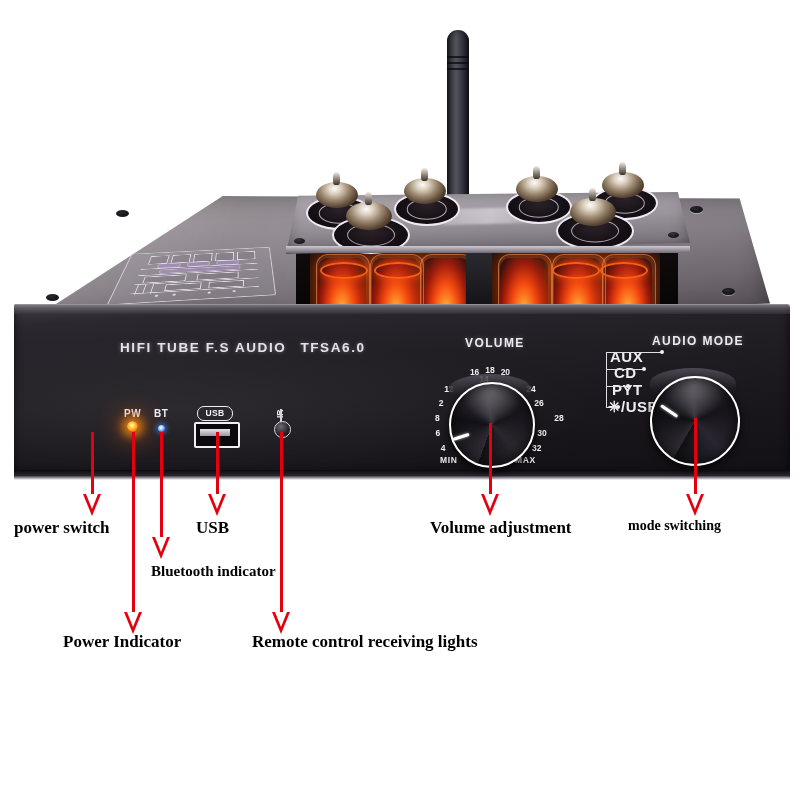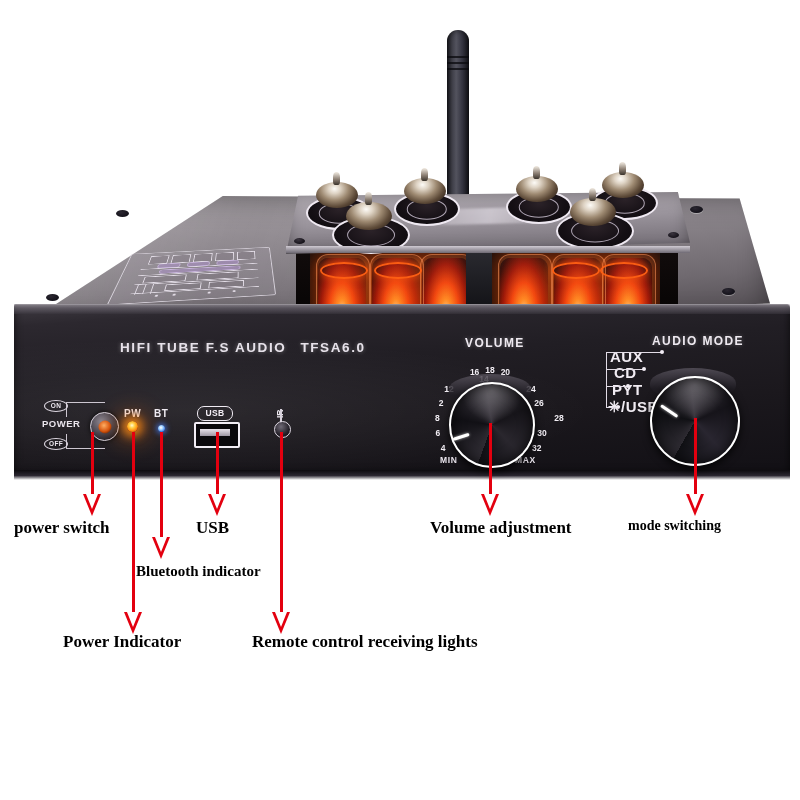--- a/index.html
+++ b/index.html
@@ -398,28 +398,20 @@
     <div class="cover-strip"></div>
 
     <div class="frontface"></div>
     <div class="frontface-bevel"></div>
     <div class="chassis-shadow"></div>
 
     <div class="brand">
       <span>HIFI TUBE F.S AUDIO</span><span class="model">TFSA6.0</span>
     </div>
 
-    <div class="pwr-wrap">
-      <div class="pwr-bracket" style="left:22px;top:4px;width:38px;height:14px;border-bottom:none;"></div>
-      <div class="pwr-bracket" style="left:22px;top:36px;width:38px;height:14px;border-top:none;"></div>
-      <div class="pwr-oval" style="left:0px;top:2px;">ON</div>
-      <div class="pwr-oval" style="left:0px;top:40px;">OFF</div>
-      <div class="pwr-text">POWER</div>
-      <div class="pwr-knob"></div>
-    </div>
 
     <div class="led-label" style="left:124px;top:408px;">PW</div>
     <div class="led-pw"></div>
     <div class="led-label" style="left:154px;top:408px;">BT</div>
     <div class="led-bt"></div>
 
     <div class="usb-badge">USB</div>
     <div class="usb-port"></div>
 
     <div class="ir-wrap">
@@ -485,21 +477,21 @@
     <div class="ann-text" style="left:14px;top:518px;font-size:17px;">power switch</div>
 
     <div class="ann-line" style="left:132px;top:432px;height:185px;"></div>
     <div class="ann-arrow" style="left:124px;top:612px;"></div>
     <div class="ann-arrow-in" style="left:127px;top:612px;"></div>
     <div class="ann-text" style="left:63px;top:632px;font-size:17px;">Power Indicator</div>
 
     <div class="ann-line" style="left:160px;top:432px;height:110px;"></div>
     <div class="ann-arrow" style="left:152px;top:537px;"></div>
     <div class="ann-arrow-in" style="left:155px;top:537px;"></div>
-    <div class="ann-text" style="left:136px;top:563px;font-size:15px;">Bluetooth indicator</div>
+    <div class="ann-text" style="left:136px;top:563px;font-size:15px;padding-left:15px;">Bluetooth indicator</div>
 
     <div class="ann-line" style="left:216px;top:432px;height:68px;"></div>
     <div class="ann-arrow" style="left:208px;top:494px;"></div>
     <div class="ann-arrow-in" style="left:211px;top:494px;"></div>
     <div class="ann-text" style="left:196px;top:518px;font-size:17px;">USB</div>
 
     <div class="ann-line" style="left:280px;top:432px;height:185px;"></div>
     <div class="ann-arrow" style="left:272px;top:612px;"></div>
     <div class="ann-arrow-in" style="left:275px;top:612px;"></div>
     <div class="ann-text" style="left:216px;top:632px;font-size:17px;margin-left:36px;">Remote control receiving lights</div>

